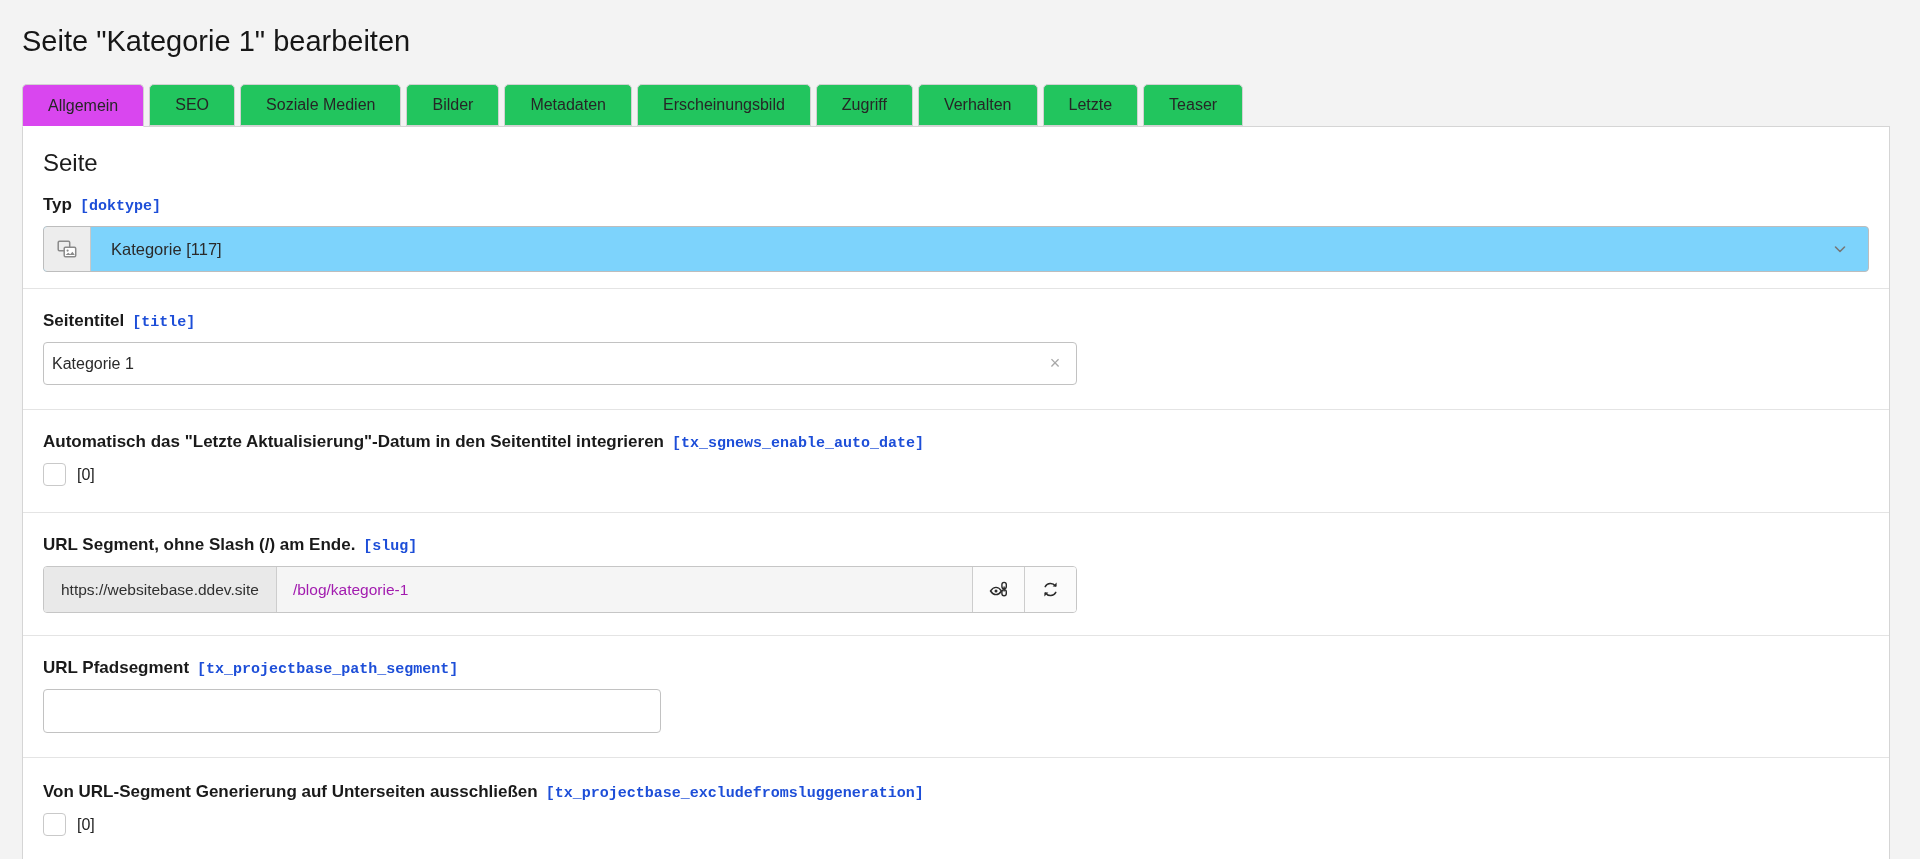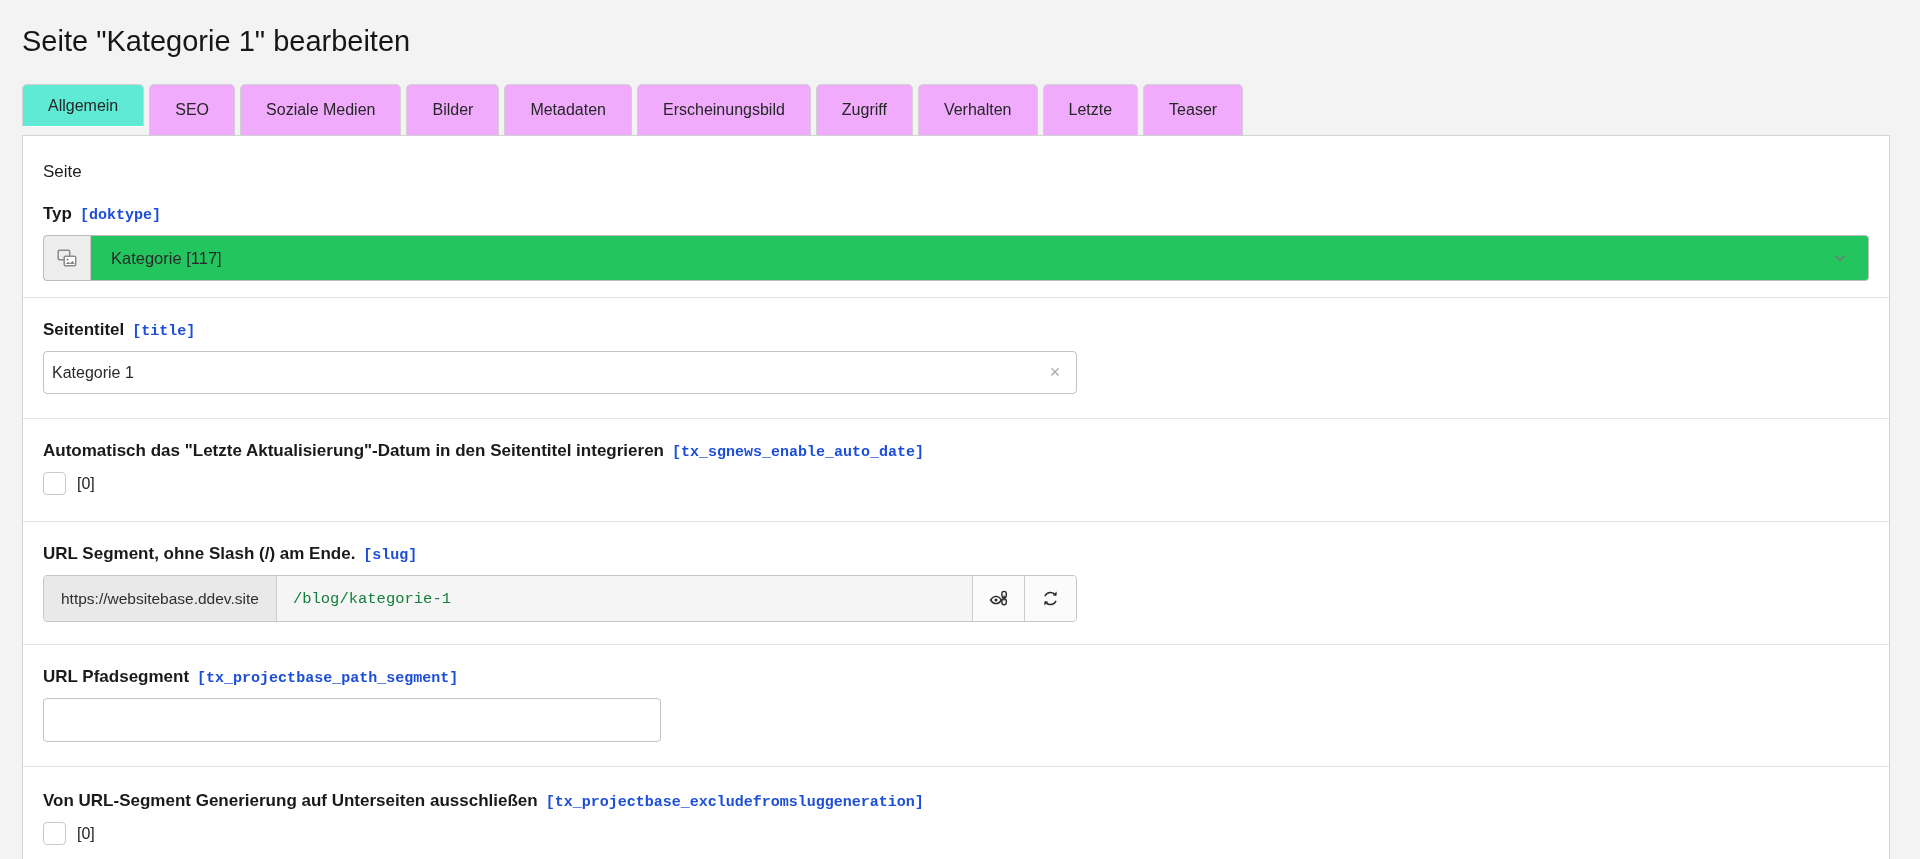--- a/index.html
+++ b/index.html
@@ -24,35 +24,35 @@
   .tabs {
     display: flex;
     align-items: flex-start;
     gap: 5px;
     margin-top: 26px;
     margin-bottom: -1px;
     position: relative;
     z-index: 2;
   }
   .tab {
-    height: 52px;
+    height: 42px;
     padding: 0 25px;
     display: flex;
     align-items: center;
-    background: #f0abfc;
+    background: #22c55e;
     border: 1px solid #d2d2d2;
     border-radius: 5px 5px 0 0;
     font-size: 16px;
     color: #262626;
     font-family: inherit;
     cursor: pointer;
     white-space: nowrap;
   }
   .tab.active {
-    background: #5eead4;
+    background: #d946ef;
     height: 43px;
     border-bottom-color: #ffffff;
   }
 
   
   .panel {
     position: relative;
     z-index: 1;
     background: #ffffff;
     border: 1px solid #d5d5d5;
@@ -60,21 +60,21 @@
     min-height: 719px;
   }
   .form-section { padding: 22px 20px 24px; }
   .form-section + .form-section { border-top: 1px solid #e4e4e4; }
   .form-section.sec-a { padding: 22px 20px 16px; }
   .form-section.sec-c { padding: 22px 20px 26px; }
   .form-section.sec-d { padding: 22px 20px 22px; }
   .form-section.sec-f { padding: 24px 20px 26px; }
 
   .section-header {
-    font-size: 17px;
+    font-size: 24px;
     font-weight: 400;
     color: #1c1c1c;
     line-height: 28px;
     margin-bottom: 18px;
   }
 
   .field-label {
     display: flex;
     align-items: baseline;
     gap: 8px;
@@ -90,21 +90,21 @@
     font-weight: 700;
     color: #1d4ed8;
   }
 
   
   .select-group {
     display: flex;
     align-items: stretch;
     width: 100%;
     height: 46px;
-    background: #22c55e;
+    background: #7dd3fc;
     border: 1px solid #bdbdbd;
     border-radius: 4px;
     cursor: pointer;
     overflow: hidden;
   }
   .select-addon {
     width: 47px;
     background: #ededed;
     border-right: 1px solid #c8c8c8;
     display: flex;
@@ -199,24 +199,24 @@
     color: #2f2f2f;
     border-right: 1px solid #cdcdcd;
     flex: none;
     white-space: nowrap;
   }
   .slug-path {
     flex: 1;
     background: #f5f5f5;
     border: none;
     outline: none;
-    color: #15803d;
+    color: #a21caf;
     padding: 0 16px;
     font-size: 15.5px;
-    font-family: Liberation Mono, monospace;
+    font-family: Liberation Sans, sans-serif;
     min-width: 0;
   }
   .slug-btn {
     width: 52px;
     background: #fbfbfb;
     border: none;
     border-left: 1px solid #cdcdcd;
     display: flex;
     align-items: center;
     justify-content: center;

